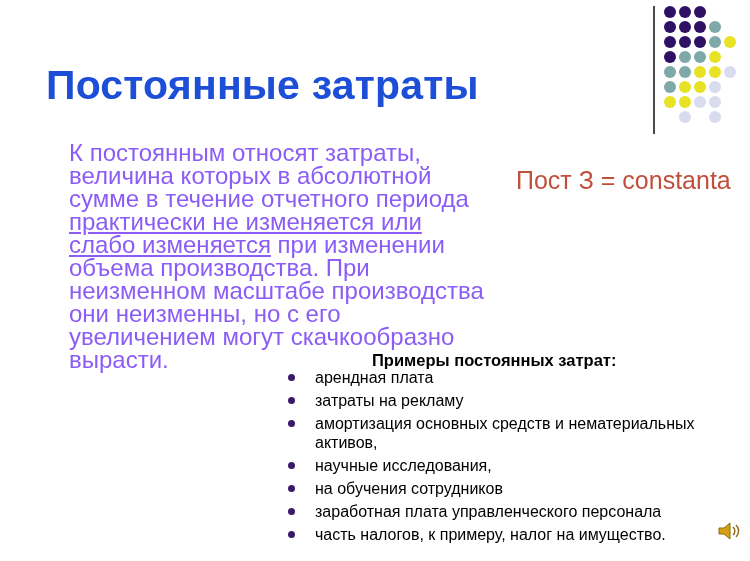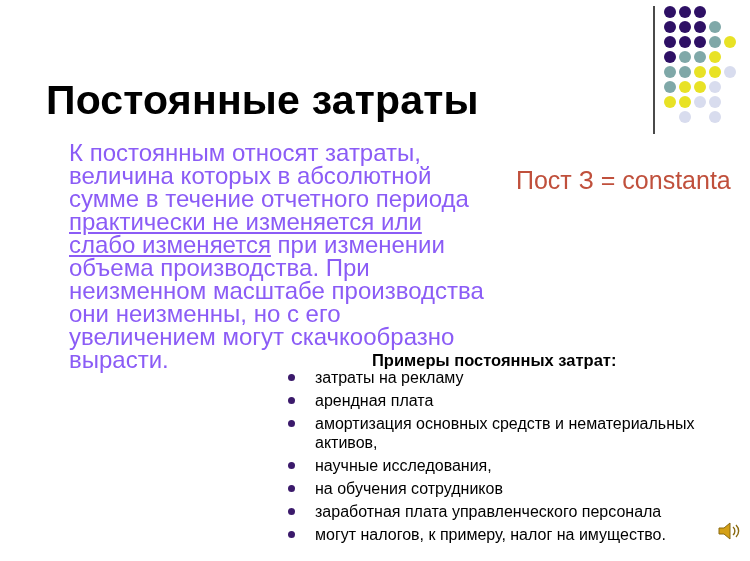--- a/index.html
+++ b/index.html
@@ -41,24 +41,23 @@
     background: #4a4a4a;
   }
 
   
   #page-title {
     position: absolute;
     left: 46px;
     top: 62px;
     font-size: 41px;
     font-weight: bold;
-    color: #000000;
+    color: #1d4ed8;
     letter-spacing: 0.2px;
     white-space: nowrap;
-    margin-top: 15px;
   }
 
   
   #body-paragraph {
     position: absolute;
     left: 69px;
     top: 141px;
     width: 420px;
     font-size: 24px;
     line-height: 23px;
@@ -167,27 +166,27 @@
 
   <div id="page-title">Постоянные затраты</div>
 
   <div id="body-paragraph"><span>К постоянным относят затраты, величина которых в абсолютной сумме в течение отчетного периода </span><span class="u">практически не изменяется или слабо изменяется</span><span> при изменении объема производства. При неизменном масштабе производства они неизменны, но с его увеличением могут скачкообразно вырасти.</span></div>
 
   <div id="formula">Пост З = constanta</div>
 
   <div id="examples-heading">Примеры постоянных затрат:</div>
 
   <ul id="examples-list">
+      <li><span class="bullet"></span><span> арендная плата</span></li>
       <li><span class="bullet"></span><span>затраты на рекламу</span></li>
-      <li><span class="bullet"></span><span> арендная плата</span></li>
       <li><span class="bullet"></span><span> амортизация основных средств и нематериальных активов,</span></li>
       <li><span class="bullet"></span><span> научные исследования,</span></li>
       <li><span class="bullet"></span><span>на обучения сотрудников</span></li>
       <li><span class="bullet"></span><span>заработная плата управленческого персонала</span></li>
-      <li><span class="bullet"></span><span> могут налогов, к примеру, налог на имущество.</span></li>
+      <li><span class="bullet"></span><span> часть налогов, к примеру, налог на имущество.</span></li>
     </ul>
 
   <div id="speaker-icon">
     <svg viewBox="0 0 26 24" width="26" height="24" aria-hidden="true">
       <path d="M3 9 L8 9 L14 4 L14 20 L8 15 L3 15 Z" fill="#d4a017" stroke="#8a6a10" stroke-width="1" stroke-linejoin="round"></path>
       <path d="M17 8 C19.5 10, 19.5 14, 17 16" fill="none" stroke="#8a6a10" stroke-width="1.4"></path>
       <path d="M20 6 C23.5 9.5, 23.5 14.5, 20 18" fill="none" stroke="#8a6a10" stroke-width="1.4"></path>
     </svg>
   </div>
 

